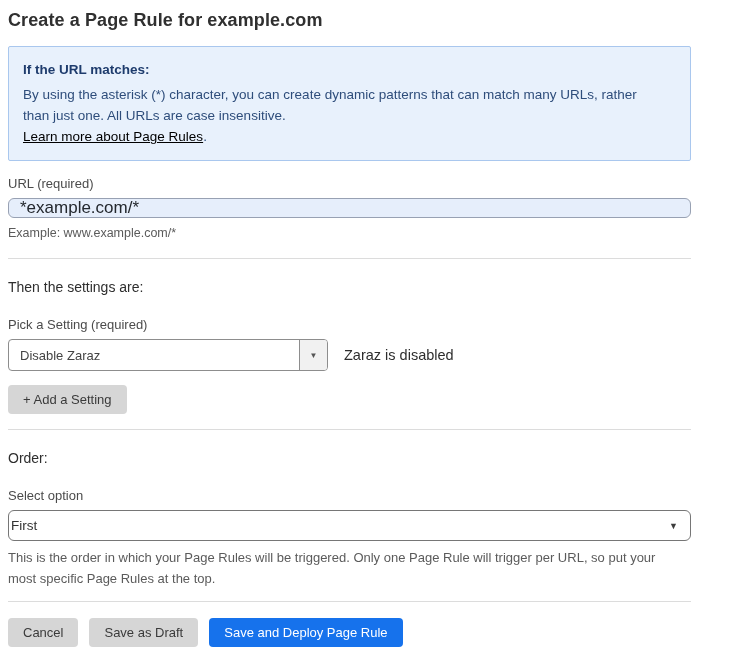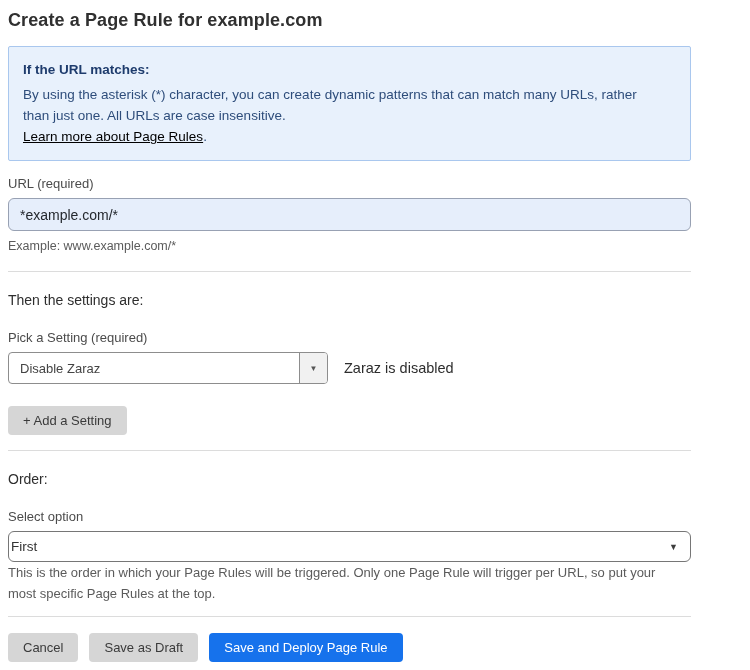--- a/index.html
+++ b/index.html
@@ -57,27 +57,27 @@
 
   .field-label {
     font-size: 13px;
     color: #4b4b4b;
     margin-bottom: 7px;
   }
 
   .url-input {
     display: block;
     width: 683px;
-    height: 33px;
+    height: 20px;
     background: #e6eefb;
     border: 1px solid #98a1b3;
     border-radius: 6px;
     padding: 0 11px;
     font-family: "Liberation Sans", "DejaVu Sans", sans-serif;
-    font-size: 14px;
+    font-size: 17px;
     color: #24282e;
     outline: none;
   }
   .helper-text {
     font-size: 12.5px;
     color: #5b5b5b;
     margin-top: 6px;
     line-height: 19px;
   }
 
@@ -146,21 +146,21 @@
   }
   .btn-gray {
     background: #d6d6d6;
     color: #3a3a3a;
   }
   .btn-blue {
     background: #1672ec;
     color: #ffffff;
   }
   .add-setting-btn {
-    margin-top: 22px;
+    margin-top: 14px;
   }
 
   .select-box {
     position: relative;
     width: 683px;
     height: 31px;
     background: #ffffff;
     border: 1px solid #767676;
     border-radius: 6px;
     display: flex;
@@ -175,20 +175,21 @@
     right: 12px;
     top: 50%;
     transform: translateY(-50%);
     font-size: 9px;
     color: #3c3c3c;
   }
   .order-helper {
     font-size: 13px;
     color: #5b5b5b;
     line-height: 21px;
+    margin-top: 6px;
     max-width: 672px;
   }
 
   .actions {
     display: flex;
     gap: 11px;
     margin-top: 16px;
   }
 
   

